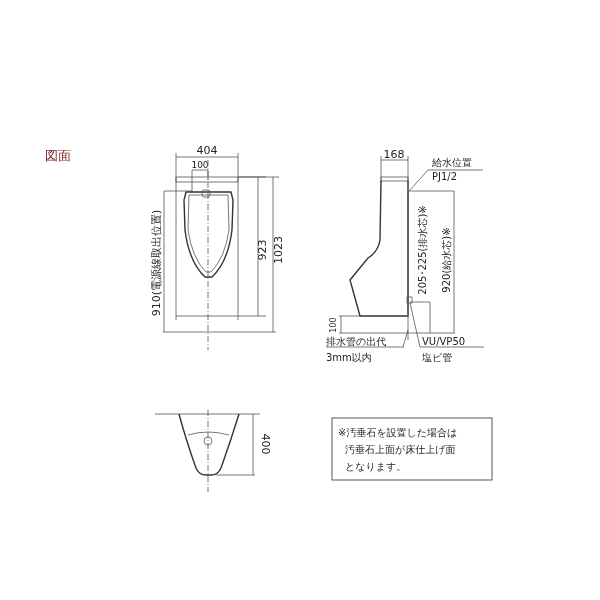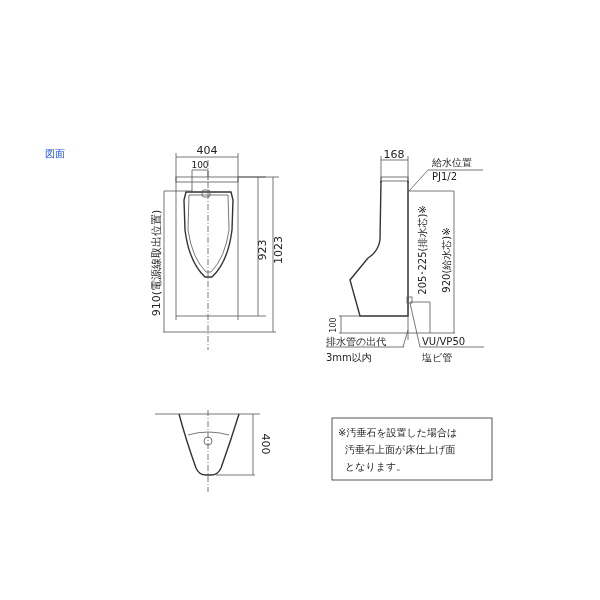--- a/index.html
+++ b/index.html
@@ -2,21 +2,21 @@
 <html><head>
 <meta charset="utf-8">
 <style>
   html,body{margin:0;padding:0;background:#ffffff;}
   body{width:600px;height:600px;position:relative;overflow:hidden;font-family:"DejaVu Sans","Liberation Sans",sans-serif;}
   svg{position:absolute;left:0;top:0;}
   .t{font-family:"DejaVu Sans","Liberation Sans",sans-serif;fill:#222;}
   .thin{stroke:#555;stroke-width:0.8;fill:none;}
   .thick{stroke:#333;stroke-width:1.4;fill:none;}
   .dash{stroke:#555;stroke-width:0.8;fill:none;stroke-dasharray:6 2 1 2;}
-  .section-title{position:absolute;left:45px;top:147px;font-size:10px;color:#1d4ed8;}
+  .section-title{position:absolute;left:45px;top:147px;font-size:13px;color:#7f1d1d;}
 </style>
 </head>
 <body>
 
 <div class="section-title">図面</div>
 
 <svg width="600" height="600" viewBox="0 0 600 600">
 
   <g>
 

